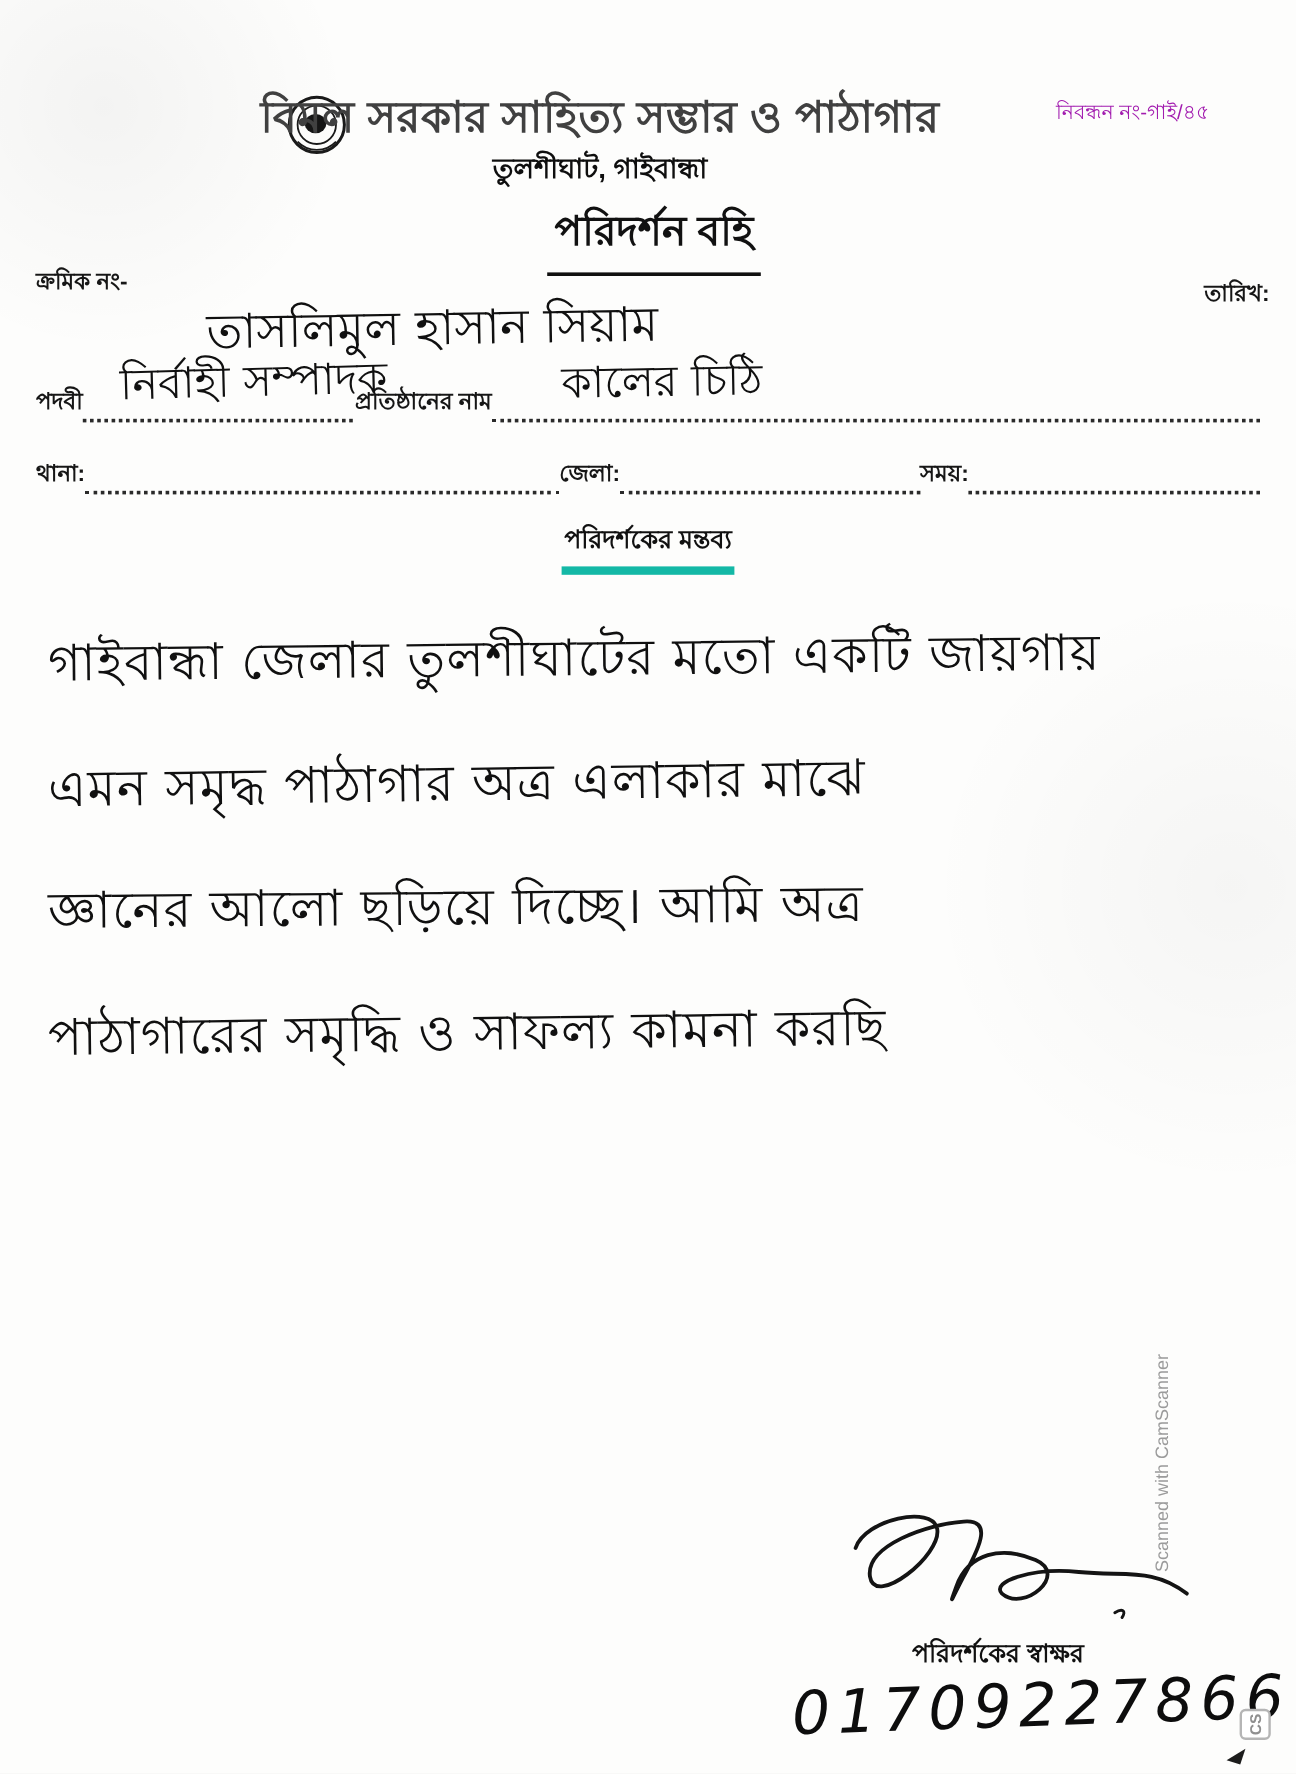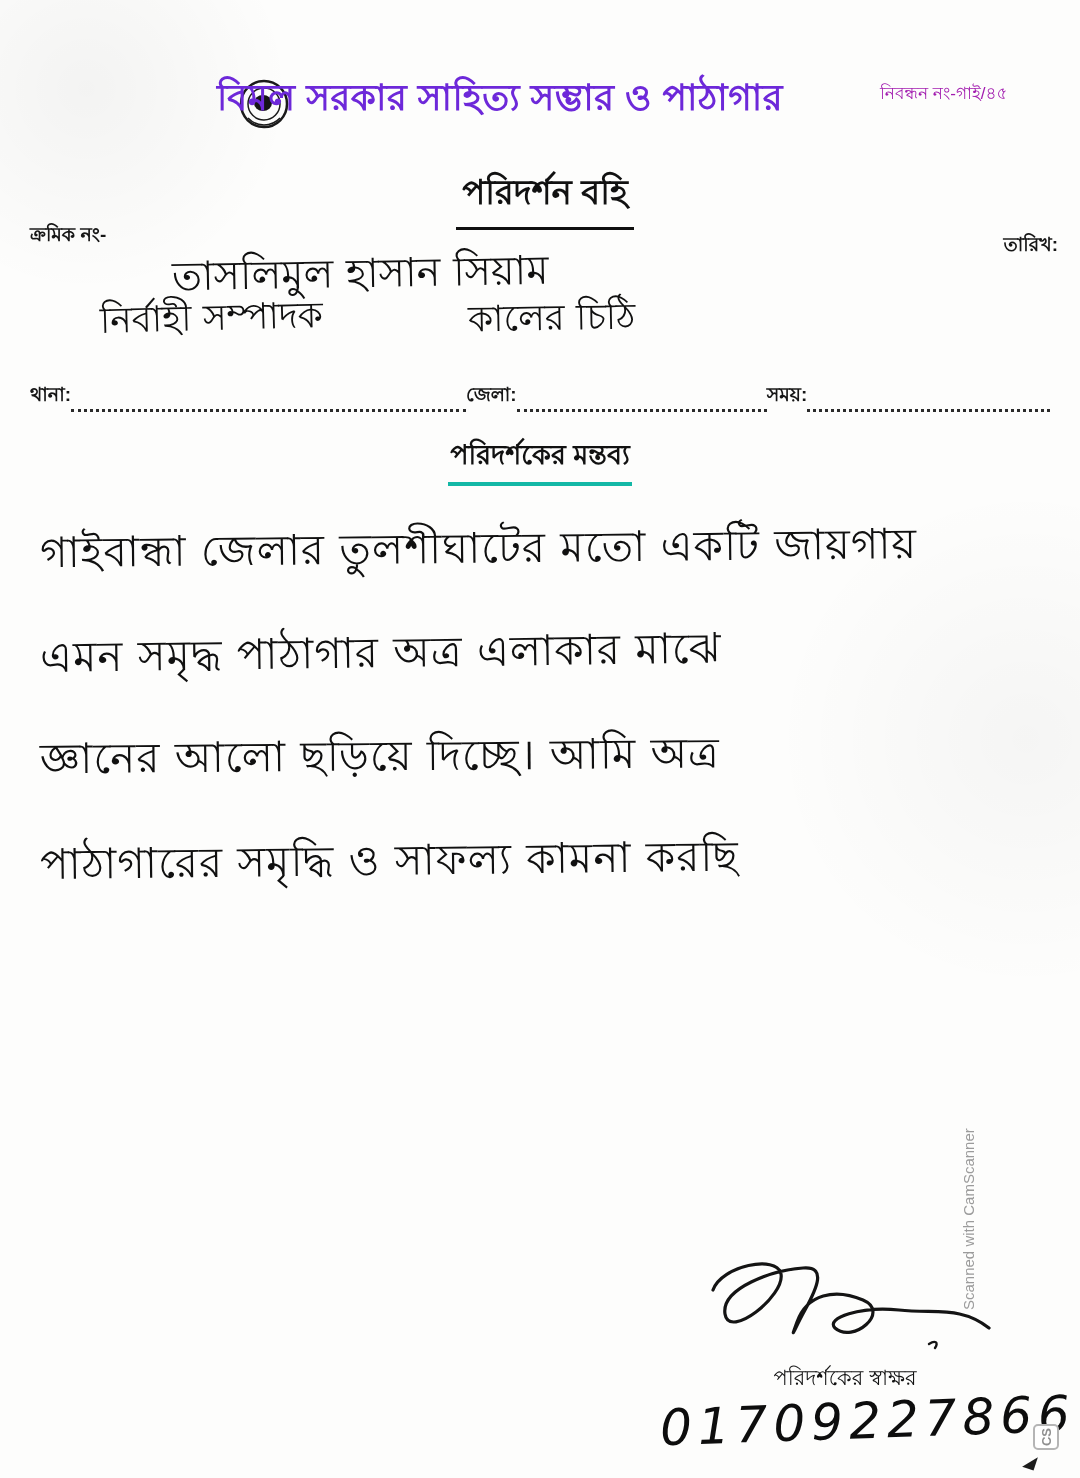--- a/index.html
+++ b/index.html
@@ -22,21 +22,21 @@
     pointer-events:none;
   }
 
   .abs { position:absolute; }
 
   
   .org-row { top:70px; left:0; width:1000px; text-align:center; }
   .org-name {
     display:inline-block;
     font-size:36px; font-weight:bold; letter-spacing:0.5px;
-    color:#6d28d9;
+    color:#404040;
   }
   .seal {
     position:absolute; left:238px; top:78px; width:52px; height:52px;
   }
   .reg-no {
     top:80px; left:880px; width:200px;
     font-size:17px; font-weight:normal; text-align:left; color:#a21caf;
   }
   .org-location {
     top:122px; left:0; width:1000px; text-align:center;
@@ -93,39 +93,39 @@
 
   .area-row { top:364px; left:30px; width:1020px; display:flex; align-items:flex-end;margin-top:16px; }
   .area-row .dot-1 { width:395px; }
   .area-row .dot-2 { width:250px; }
   .area-row .dot-3 { flex:1; }
 
   
   .comments-heading { top:434px; left:0; width:1080px; text-align:center; }
   .comments-heading span {
     display:inline-block;
-    font-size:27px; font-weight:bold;
-    border-bottom:4px solid #14b8a6;
+    font-size:21px; font-weight:bold;
+    border-bottom:7px solid #14b8a6;
     padding:0 2px 3px;
   }
   .comment-line {
     left:40px; width:1000px;
     font-size:42px;
     letter-spacing:1px;
   }
   .cl-0 { top:515px; transform:rotate(-0.6deg); }
   .cl-1 { top:618px; transform:rotate(-0.8deg); }
   .cl-2 { top:722px; transform:rotate(-0.5deg); }
   .cl-3 { top:826px; transform:rotate(-0.7deg); }
 
   
   .signature-svg { top:1248px; left:685px; width:320px; height:115px; }
   .sign-caption {
-    top:1362px; left:760px; width:170px; text-align:center;
-    font-size:21px; font-weight:normal;
+    top:1362px; left:760px; width:170px; text-align:left;
+    font-size:21px; font-weight:bold;
   }
   .phone {
     top:1392px; left:660px;
     font-size:50px; font-style:italic; letter-spacing:6px;
     transform:rotate(-2deg);
     color:#0d0d0d;
   }
 
   
   .watermark-text {
@@ -161,34 +161,41 @@
     <ellipse cx="25" cy="25" rx="9" ry="8" fill="#151515"></ellipse>
     <path d="M10 40 a22 22 0 0 0 32 0" fill="none" stroke="#1a1a1a" stroke-width="1.5"></path>
   </svg>
 
   <div class="abs org-row">
     <span class="org-name">বিমল সরকার সাহিত্য সম্ভার ও পাঠাগার</span>
   </div>
 
   <div class="abs reg-no">নিবন্ধন নং-গাই/৪৫</div>
 
+  <div class="abs org-location">তুলশীঘাট, গাইবান্ধা</div>
 
   <div class="abs doc-title">
     <span>পরিদর্শন বহি</span>
   </div>
 
   <div class="abs serial label">ক্রমিক নং-</div>
 
   <div class="abs date-row">
     <span class="label">তারিখ:</span>
     <span class="dotline"></span>
   </div>
 
   <div class="abs hand name-value">তাসলিমুল হাসান সিয়াম</div>
 
+  <div class="abs rank-row">
+    <span class="label">পদবী</span>
+    <span class="dotline dot-a"></span>
+    <span class="label inst-label">প্রতিষ্ঠানের নাম</span>
+    <span class="dotline dot-b"></span>
+  </div>
   <div class="abs hand rank-value">নির্বাহী সম্পাদক</div>
   <div class="abs hand inst-value">কালের চিঠি</div>
 
   <div class="abs area-row">
     <span class="label">থানা:</span>
     <span class="dotline dot-1"></span>
     <span class="label">জেলা:</span>
     <span class="dotline dot-2"></span>
     <span class="label">সময়:</span>
     <span class="dotline dot-3"></span>

